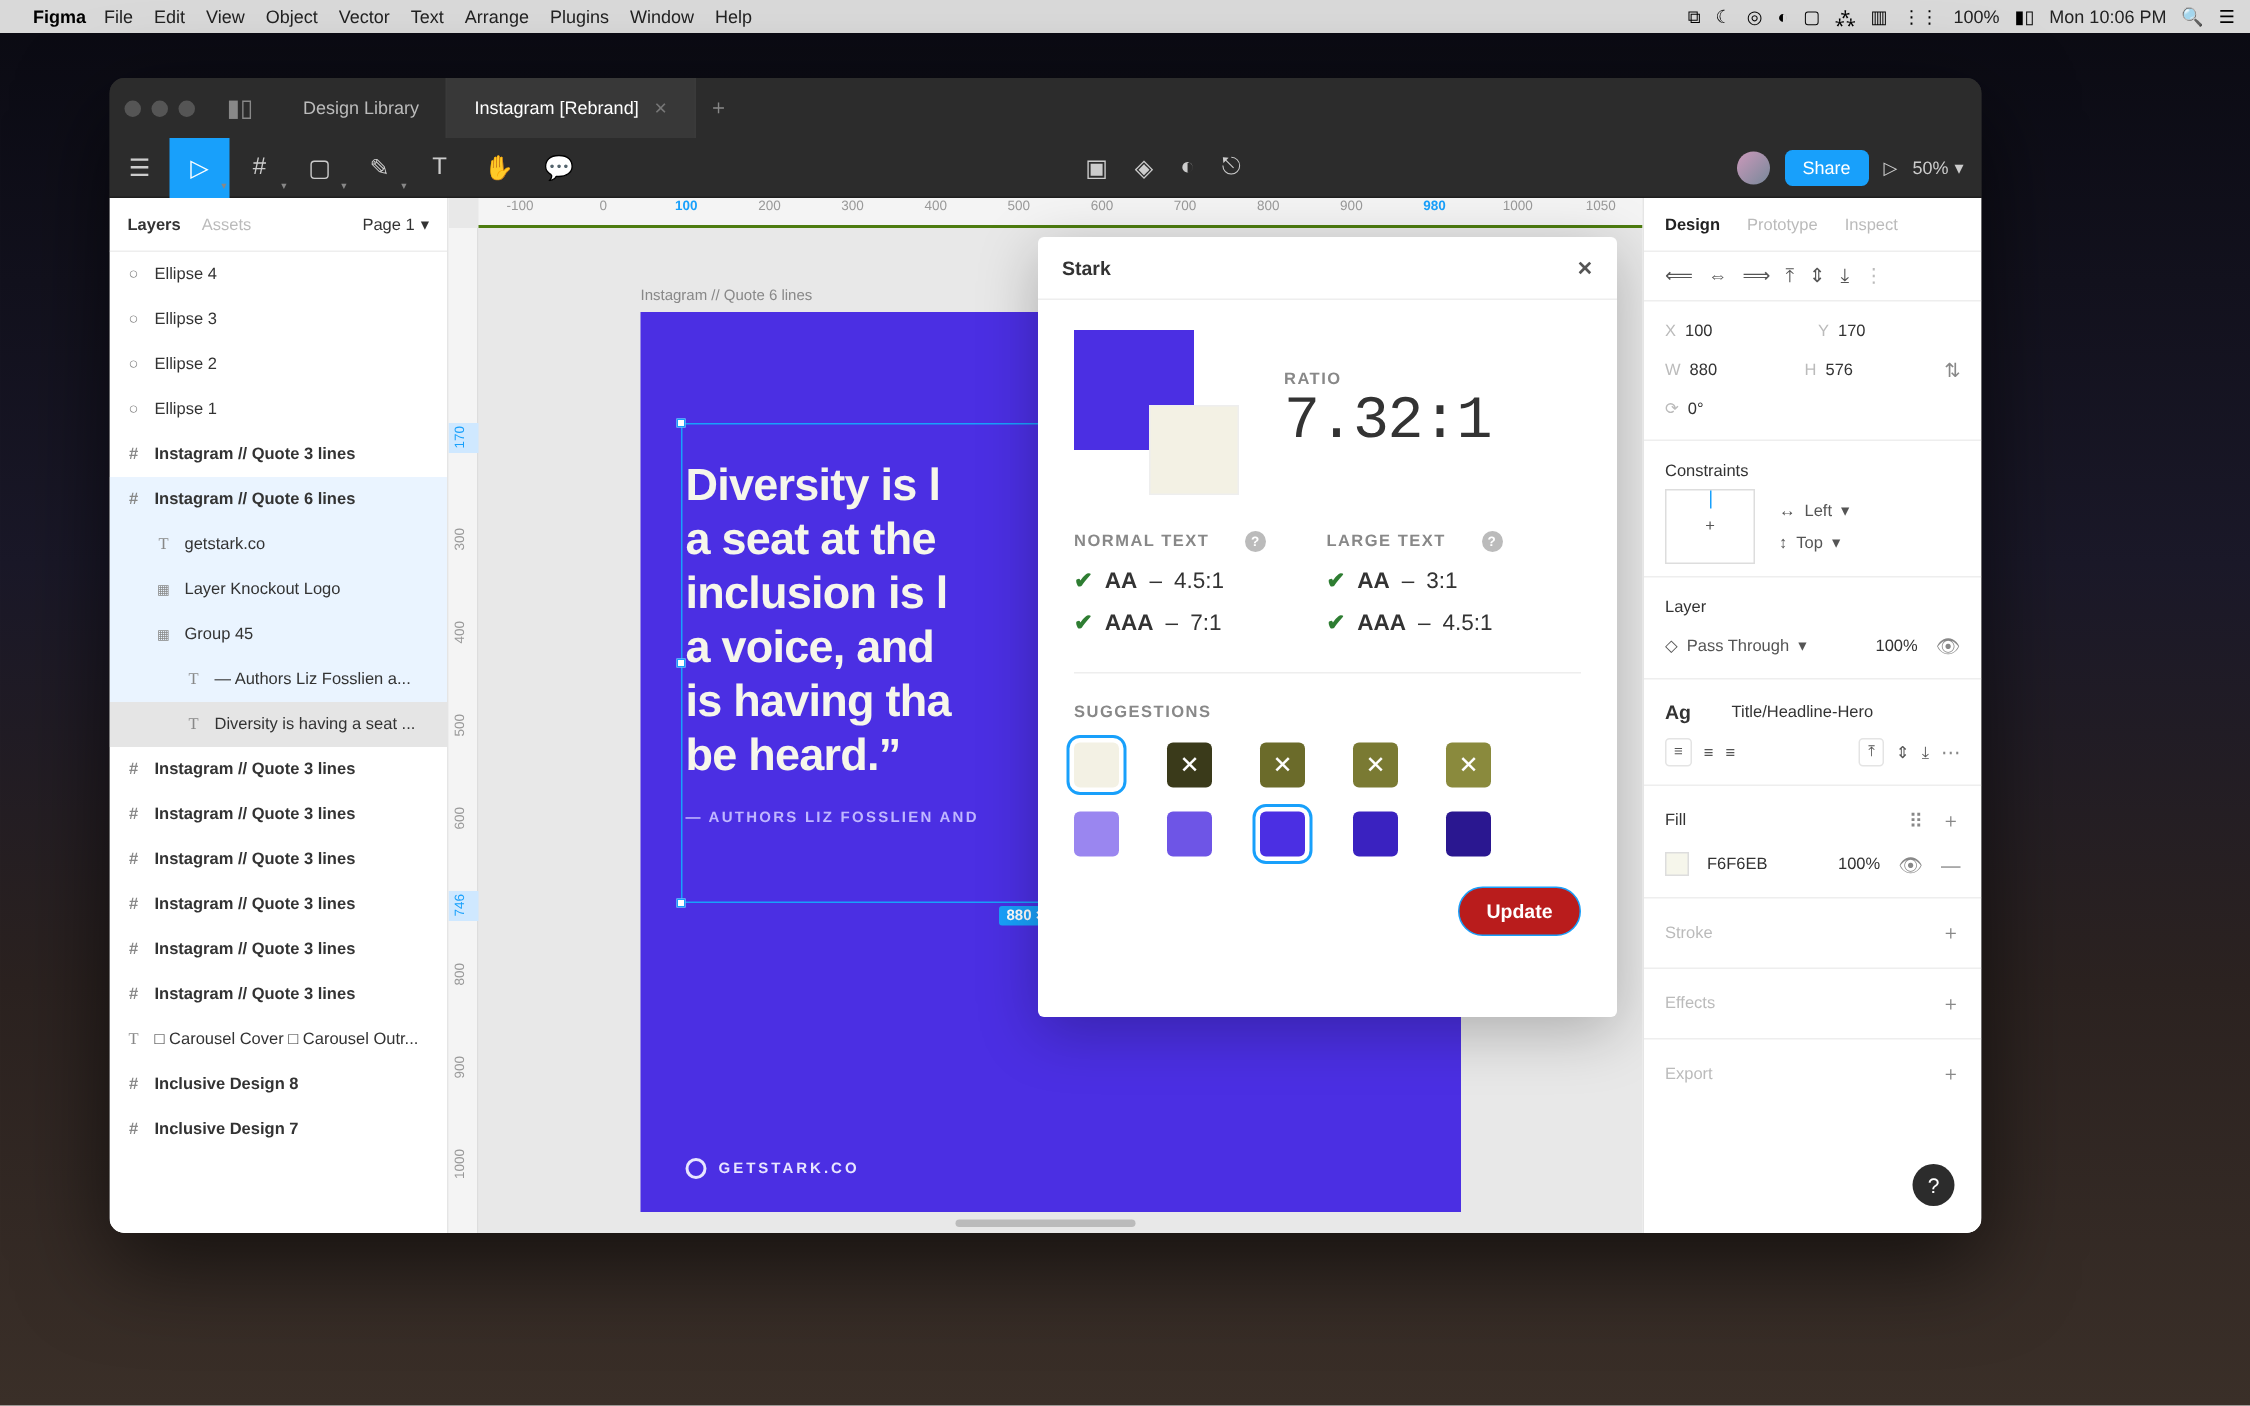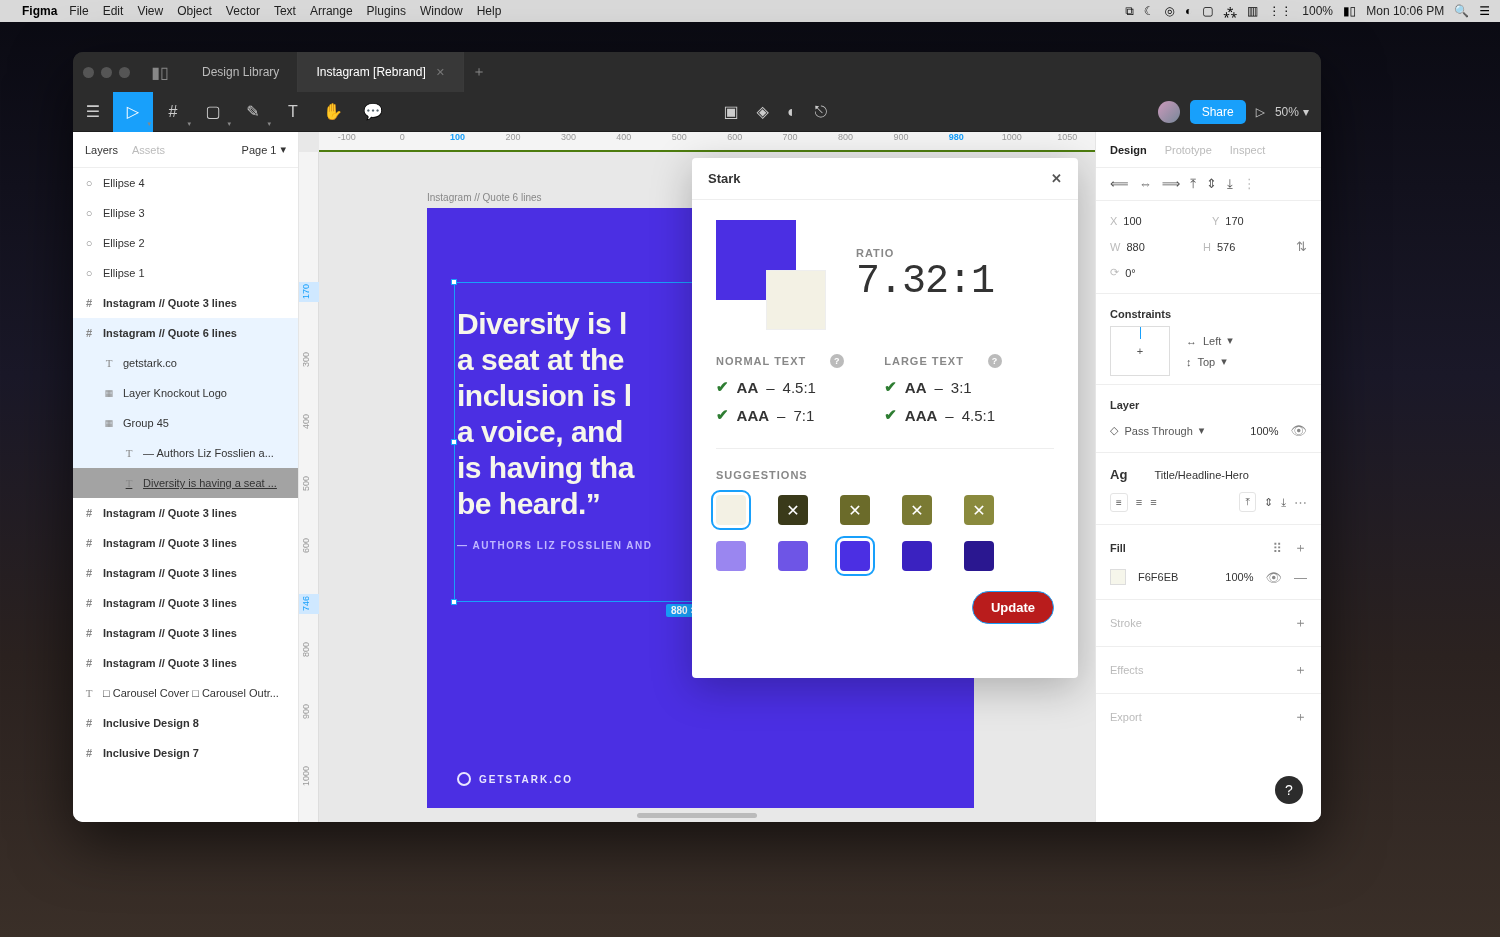--- a/index.html
+++ b/index.html
@@ -39,45 +39,45 @@
   .share-btn { background:#18a0fb; color:#fff; font-size:12px; padding:5px 12px; border-radius:5px;}
   .play { color:#ccc; font-size:12px;}
   .zoom { color:#ccc; font-size:12px; display:flex; align-items:center; gap:4px;}
 
   
   .panes { flex:1; display:flex; background:#fff; overflow:hidden;}
 
   
   .left-panel { width:226px; border-right:1px solid #e5e5e5; display:flex; flex-direction:column; font-size:11px; color:#333; background:#fff;}
   .lp-head { display:flex; align-items:center; height:36px; padding:0 12px; border-bottom:1px solid #eee;}
-  .lp-head .lab { font-weight:400; margin-right:14px;}
+  .lp-head .lab { font-weight:700; margin-right:14px;}
   .lp-head .lab2 { color:#bbb; }
   .lp-head .spacer { flex:1;}
   .lp-head .pages { color:#333; font-size:11px; display:flex; align-items:center; gap:4px;}
   .layers { flex:1; overflow:hidden; position:relative;}
   .layer { height:30px; display:flex; align-items:center; padding-left:10px; gap:8px; white-space:nowrap; overflow:hidden; text-overflow:ellipsis;}
   .layer.bold { font-weight:600;}
-  .layer.sel { background:#a3a3a3;text-decoration:underline;}
+  .layer.sel { background:#e5e5e5;}
   .layer.sel-branch { background:#eaf4ff;}
   .layer .ic { width:12px; display:flex; justify-content:center; color:#888;}
   .layer .ic.frame::before { content:"#";}
   .layer .ic.text::before { content:"T"; font-family:serif;}
   .layer .ic.group::before { content:"▦"; font-size:9px;}
   .layer .ic.ellipse::before { content:"○";}
   .indent-1 { padding-left:30px;}
   .indent-2 { padding-left:50px;}
 
   
   .right-panel { width:226px; border-left:1px solid #e5e5e5; background:#fff; font-size:11px; color:#333; overflow:hidden;}
   .rp-tabs { display:flex; height:36px; align-items:center; border-bottom:1px solid #eee; padding:0 14px; gap:18px;}
   .rp-tabs .t { color:#bbb;}
   .rp-tabs .t.active { color:#222; font-weight:600;}
   .rp-row { display:flex; align-items:center; padding:6px 14px; gap:12px;}
   .rp-sec { border-bottom:1px solid #eee; padding:8px 0;}
-  .rp-title { font-weight:700; padding:6px 14px;}
+  .rp-title { font-weight:400; padding:6px 14px;}
   .align-row { display:flex; gap:10px; padding:8px 14px; border-bottom:1px solid #eee; color:#555; font-size:13px;}
   .field { display:flex; align-items:center; gap:6px; width:90px;}
   .field .lbl { color:#bbb;}
   .constraints-box { width:60px; height:50px; border:1px solid #ddd; margin-left:14px; position:relative;}
   .constraints-box::before { content:""; position:absolute; left:50%; top:0; width:1px; height:12px; background:#18a0fb;}
   .constraints-box::after { content:"+"; position:absolute; left:50%; top:50%; transform:translate(-50%,-50%); color:#555;}
   .sel-mini { display:flex; align-items:center; gap:6px; color:#555;}
   .fill-sw { width:16px; height:16px; background:#f6f6eb; border:1px solid #ddd;}
   .muted { color:#bbb;}
   .iconbtn { color:#888; font-size:13px;}

